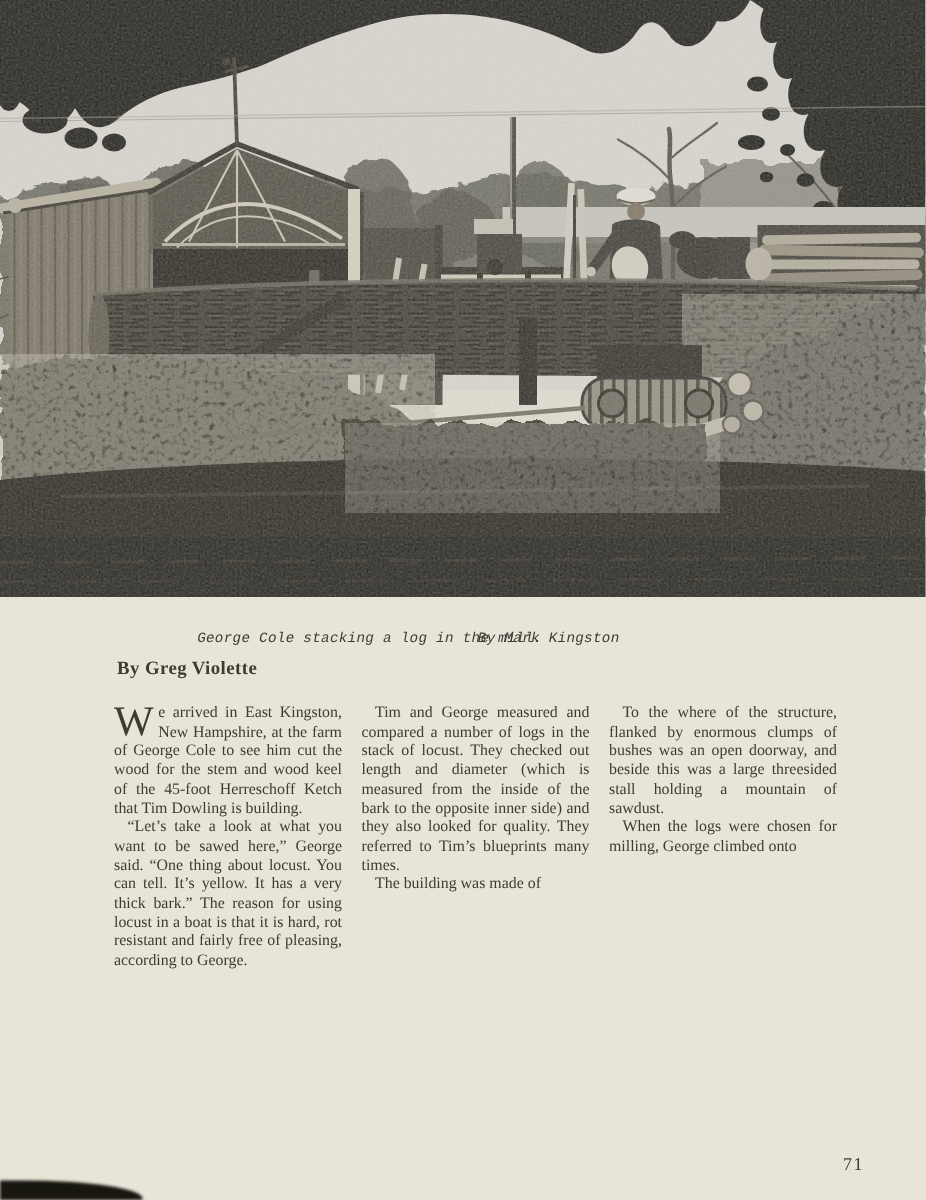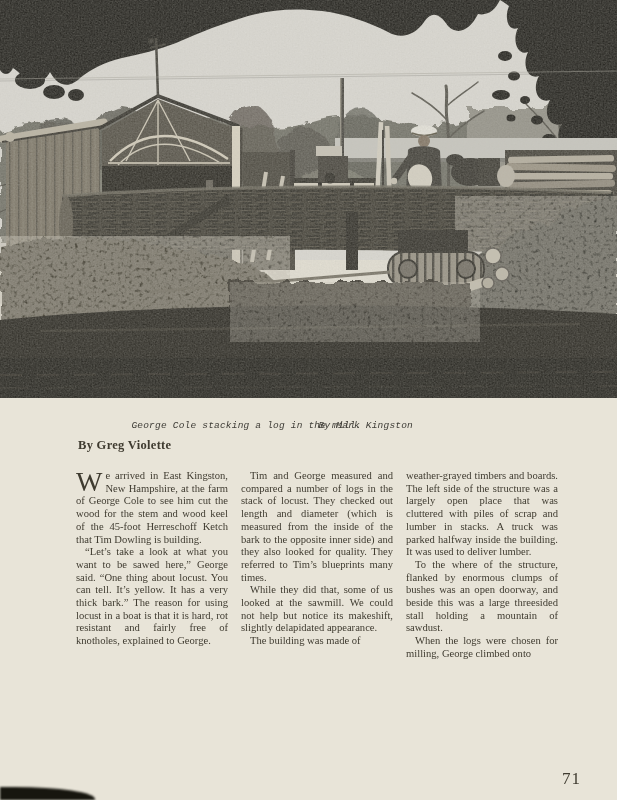--- a/index.html
+++ b/index.html
@@ -30,21 +30,21 @@
   }
   .col{flex:1;font-size:10.6px;line-height:12.7px;text-align:justify;}
   .para{margin:0;}
   .para.indent{text-indent:9px;}
   .dropcap{
     float:left;font-size:28px;line-height:21px;
     padding:1px 3px 0 0;font-family:"Liberation Serif",serif;
   }
   .page-number{
     position:absolute;top:769px;left:562px;
-    font-size:17px;color:var(--body_text,#3f3b30);letter-spacing:1px;
+    font-size:12px;color:var(--body_text,#3f3b30);letter-spacing:1px;
   }
   .corner-shadow{
     position:absolute;left:0;bottom:0;width:95px;height:13px;
     background:var(--photo_shadow,#17160f);
     border-top-right-radius:80px 12px;
     filter:blur(1px);
   }
 </style>
 </head>
 <body>
@@ -263,29 +263,27 @@
   <div class="caption-row">
     <span class="photo-caption">George Cole stacking a log in the mill.</span>
     <span class="photo-credit">By Mark Kingston</span>
   </div>
 
   <div class="byline">By Greg Violette</div>
 
   <div class="columns">
     <div class="col">
         <p class="para"><span class="dropcap">W</span>e arrived in East Kingston, New Hampshire, at the farm of George Cole to see him cut the wood for the stem and wood keel of the 45-foot Herreschoff Ketch that Tim Dowling is building.</p>
-        <p class="para indent">“Let’s take a look at what you want to be sawed here,” George said. “One thing about locust. You can tell. It’s yellow. It has a very thick bark.” The reason for using locust in a boat is that it is hard, rot resistant and fairly free of knotholes, explained to George.</p>
+        <p class="para indent">“Let’s take a look at what you want to be sawed here,” George said. “One thing about locust. You can tell. It’s yellow. It has a very thick bark.” The reason for using locust in a boat is that it is hard, rot resistant and fairly free of pleasing, according to George.</p>
       </div>
     <div class="col">
         <p class="para indent">Tim and George measured and compared a number of logs in the stack of locust. They checked out length and diameter (which is measured from the inside of the bark to the opposite inner side) and they also looked for quality. They referred to Tim’s blueprints many times.</p>
-        <p class="para indent">While they did that, some of us looked at the sawmill. We could not help but notice its makeshift, slightly delapidated appearance.</p>
         <p class="para indent">The building was made of</p>
       </div>
     <div class="col">
-        <p class="para">weather-grayed timbers and boards. The left side of the structure was a largely open place that was cluttered with piles of scrap and lumber in stacks. A truck was parked halfway inside the building. It was used to deliver lumber.</p>
         <p class="para indent">To the where of the structure, flanked by enormous clumps of bushes was an open doorway, and beside this was a large threesided stall holding a mountain of sawdust.</p>
         <p class="para indent">When the logs were chosen for milling, George climbed onto</p>
       </div>
   </div>
 
   <div class="page-number">71</div>
   <div class="corner-shadow"></div>
 </div>
 
 </body></html>

